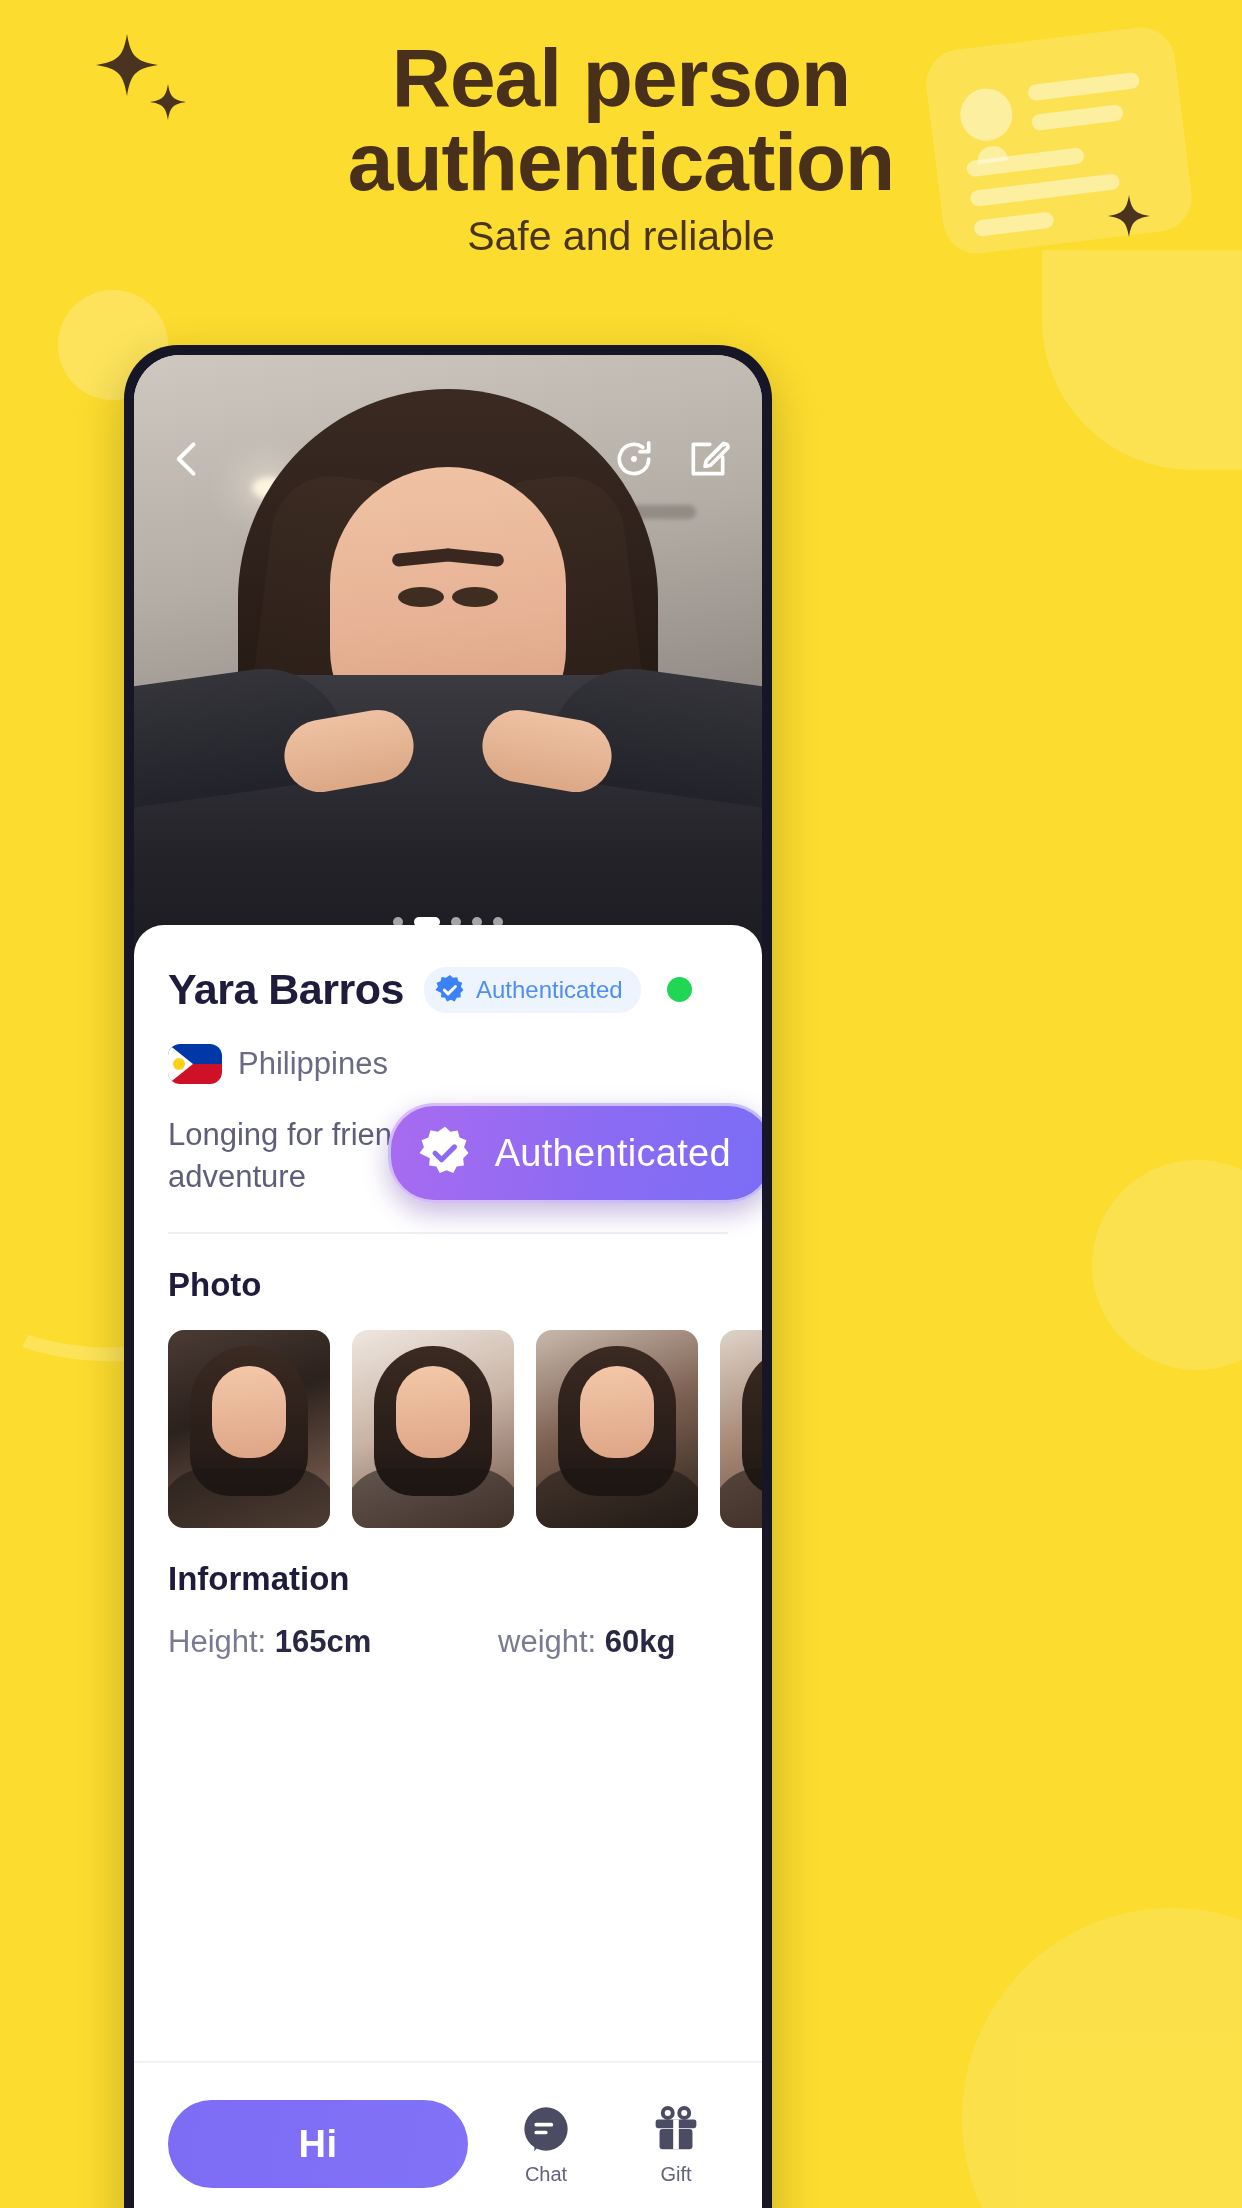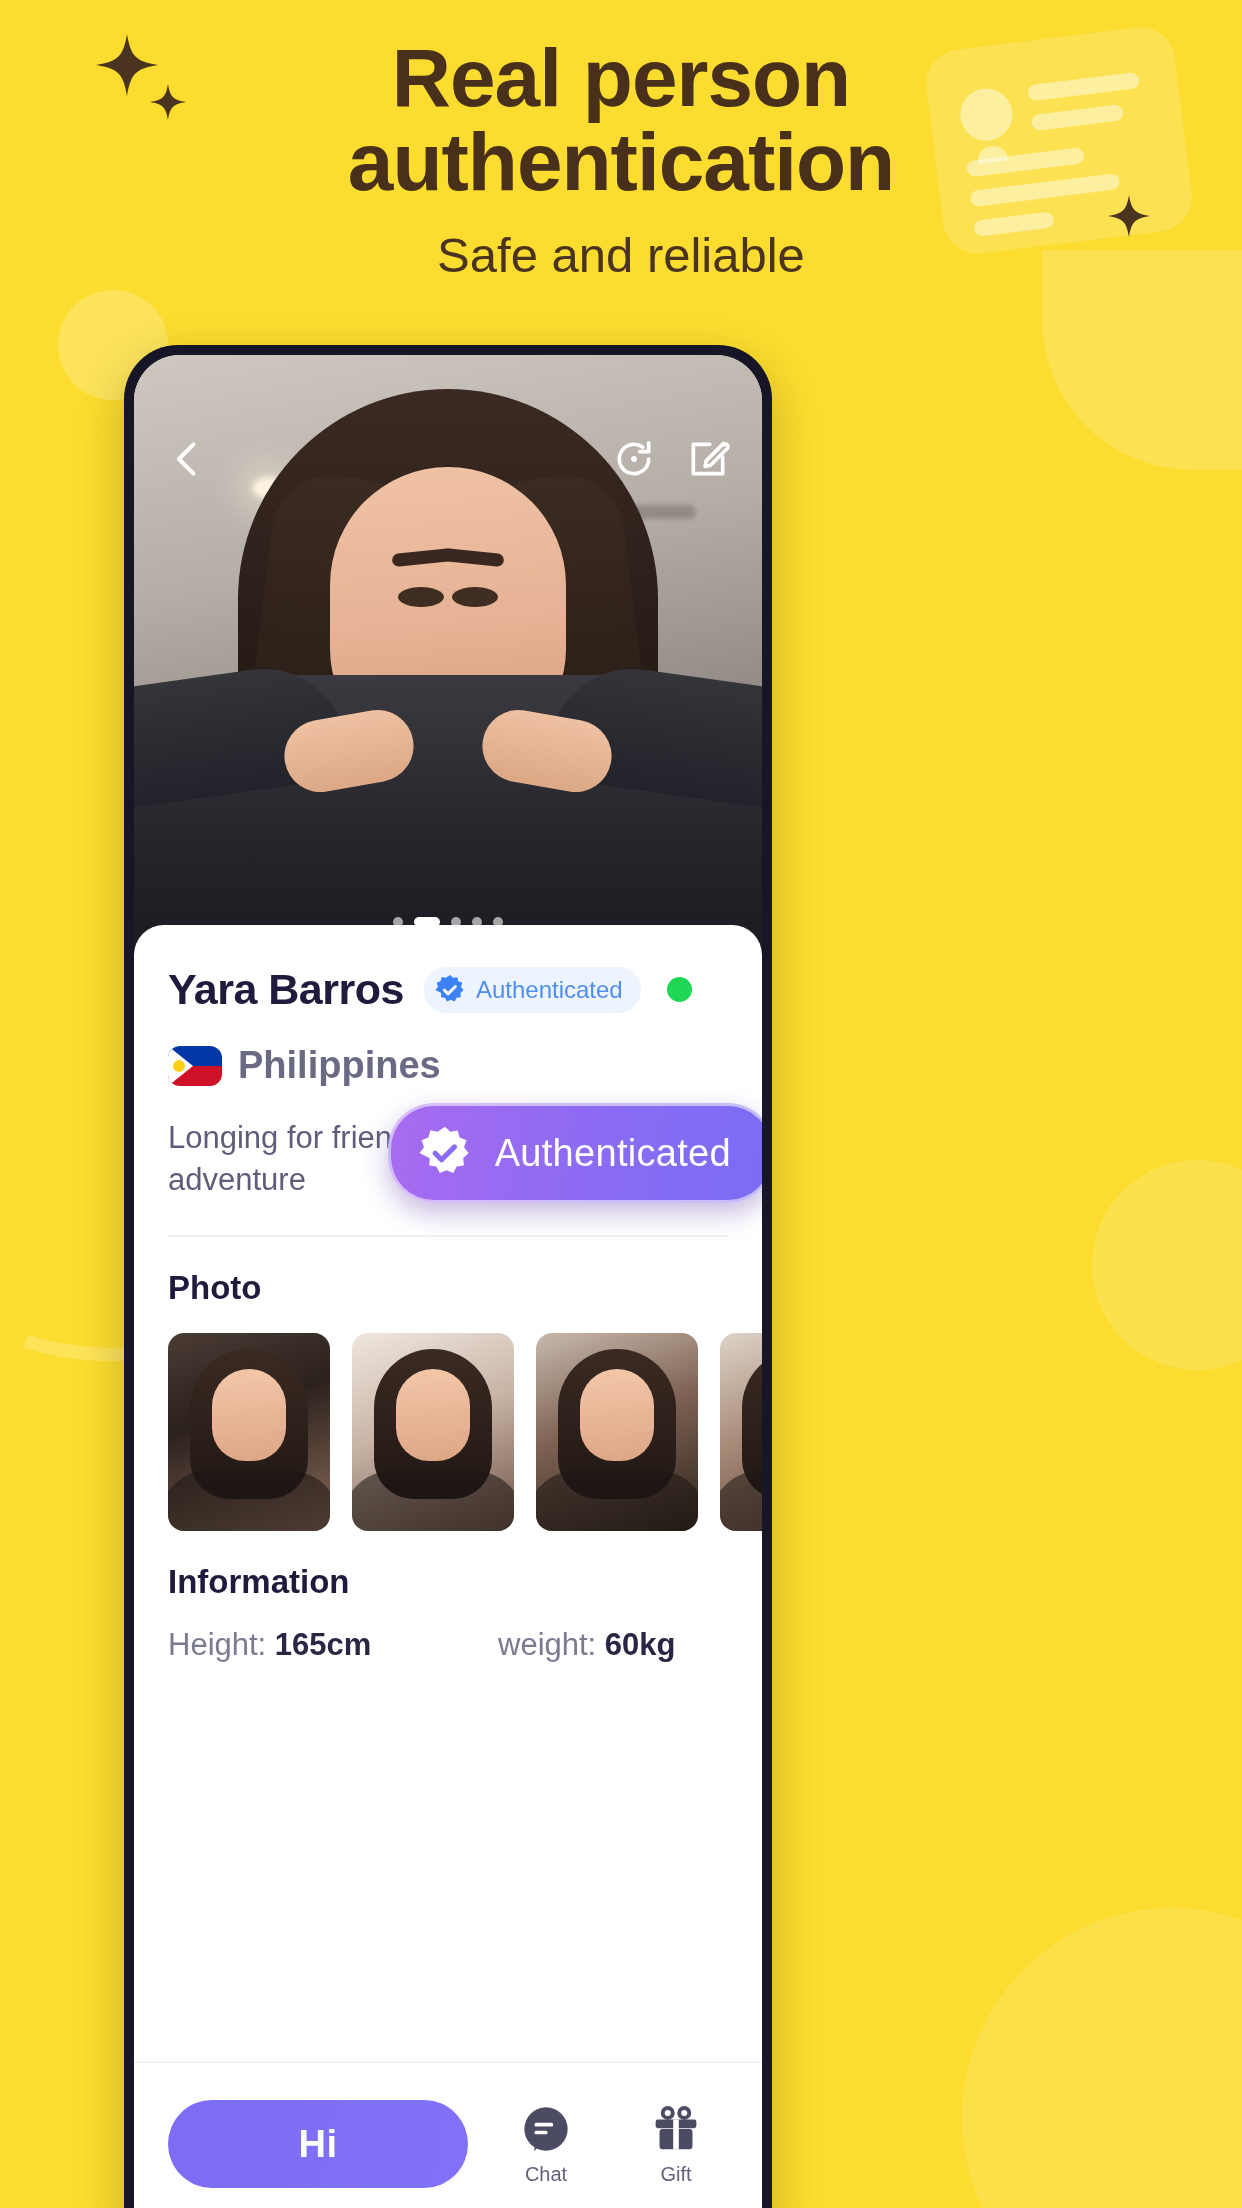--- a/index.html
+++ b/index.html
@@ -61,21 +61,21 @@
     background:rgba(255,255,255,0.13);
   }
 
   
   .header { position:relative; padding-top:36px; text-align:center; z-index:4; }
   .title {
     font-size:82px; font-weight:bold; color:#49301B;
     line-height:1.03; letter-spacing:-1px;
   }
   .subtitle {
-    margin-top:22px; font-size:49px; color:#4A3420; font-weight:400;
+    margin-top:8px; font-size:41px; color:#4A3420; font-weight:400;
   }
   .sparkle { position:absolute; color:#4A3420; }
   #sparkle-big  { left:96px;  top:34px;  width:62px;  height:62px; }
   #sparkle-small{ left:150px; top:84px;  width:36px;  height:36px; }
   #sparkle-right{ right:92px; top:195px; width:42px;  height:42px; }
   .sparkle svg{ width:100%; height:100%; display:block; }
 
   
   .phone {
     position:absolute; left:124px; top:345px;
@@ -232,21 +232,21 @@
   .flag .red { position:absolute; left:0; bottom:0; width:100%; height:50%; background:#CE1126; }
   .flag .tri {
     position:absolute; left:0; top:0; width:0; height:0;
     border-top:20px solid transparent; border-bottom:20px solid transparent;
     border-left:25px solid #fff;
   }
   .flag .sun{
     position:absolute; left:5px; top:14px; width:12px; height:12px;
     border-radius:50%; background:#FCD116;
   }
-  .country-name{ font-size:38px; color:#6a6a85;font-weight:bold; }
+  .country-name{ font-size:31px; color:#6a6a85; }
 
   .bio{ margin-top:30px; font-size:31px; color:#5e5e7a; line-height:1.35; }
   .divider{ height:2px; background:#f0f0f4; margin:34px 0 0 0; }
 
   .sec-title{ font-size:33px; font-weight:bold; color:#1e1b3c; margin-top:32px; }
 
   .photos{ display:flex; gap:22px; margin-top:26px; }
   .thumb{
     width:162px; height:198px; border-radius:16px; flex:none; overflow:hidden;
     position:relative;

